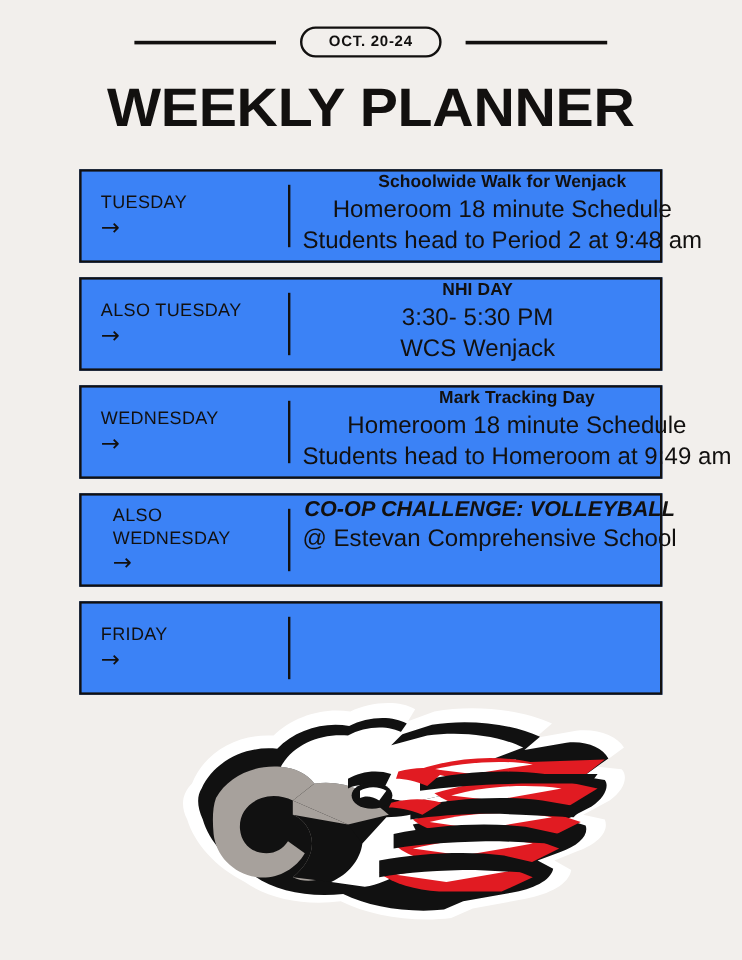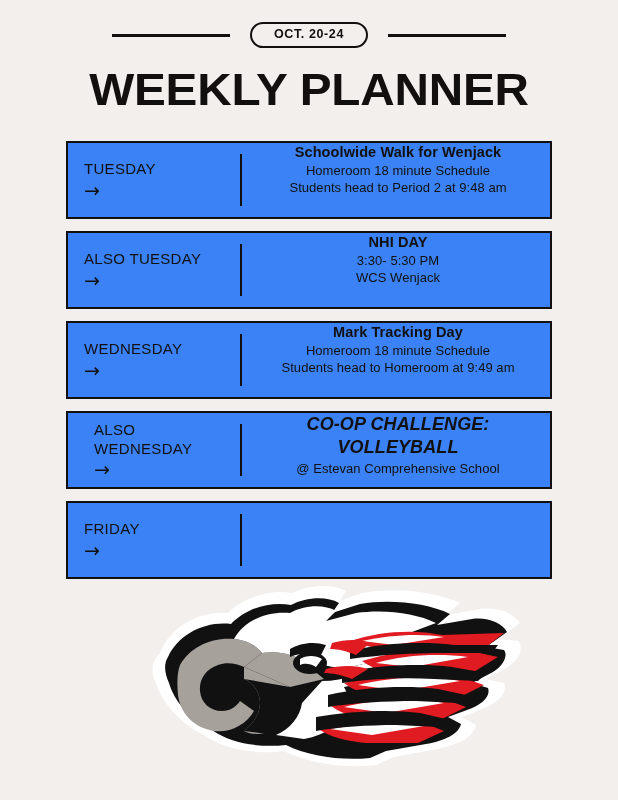--- a/index.html
+++ b/index.html
@@ -93,21 +93,21 @@
     padding:0 6px 0 10px;
     text-align:center;
   }
   .ev-title {
     font-size:14.5px;
     font-weight:700;
     line-height:1.3;
     letter-spacing:.1px;
   }
   .ev-line {
-    font-size:13px;
+    font-size:20px;
     font-weight:400;
     line-height:1.32;
     letter-spacing:.05px;
     white-space:nowrap;
   }
 
   
   .row.r4 .row-left { justify-content:center;padding-left:26px; }
   .row.r4 .ev-title { font-size:18px;font-style:italic; }
 

